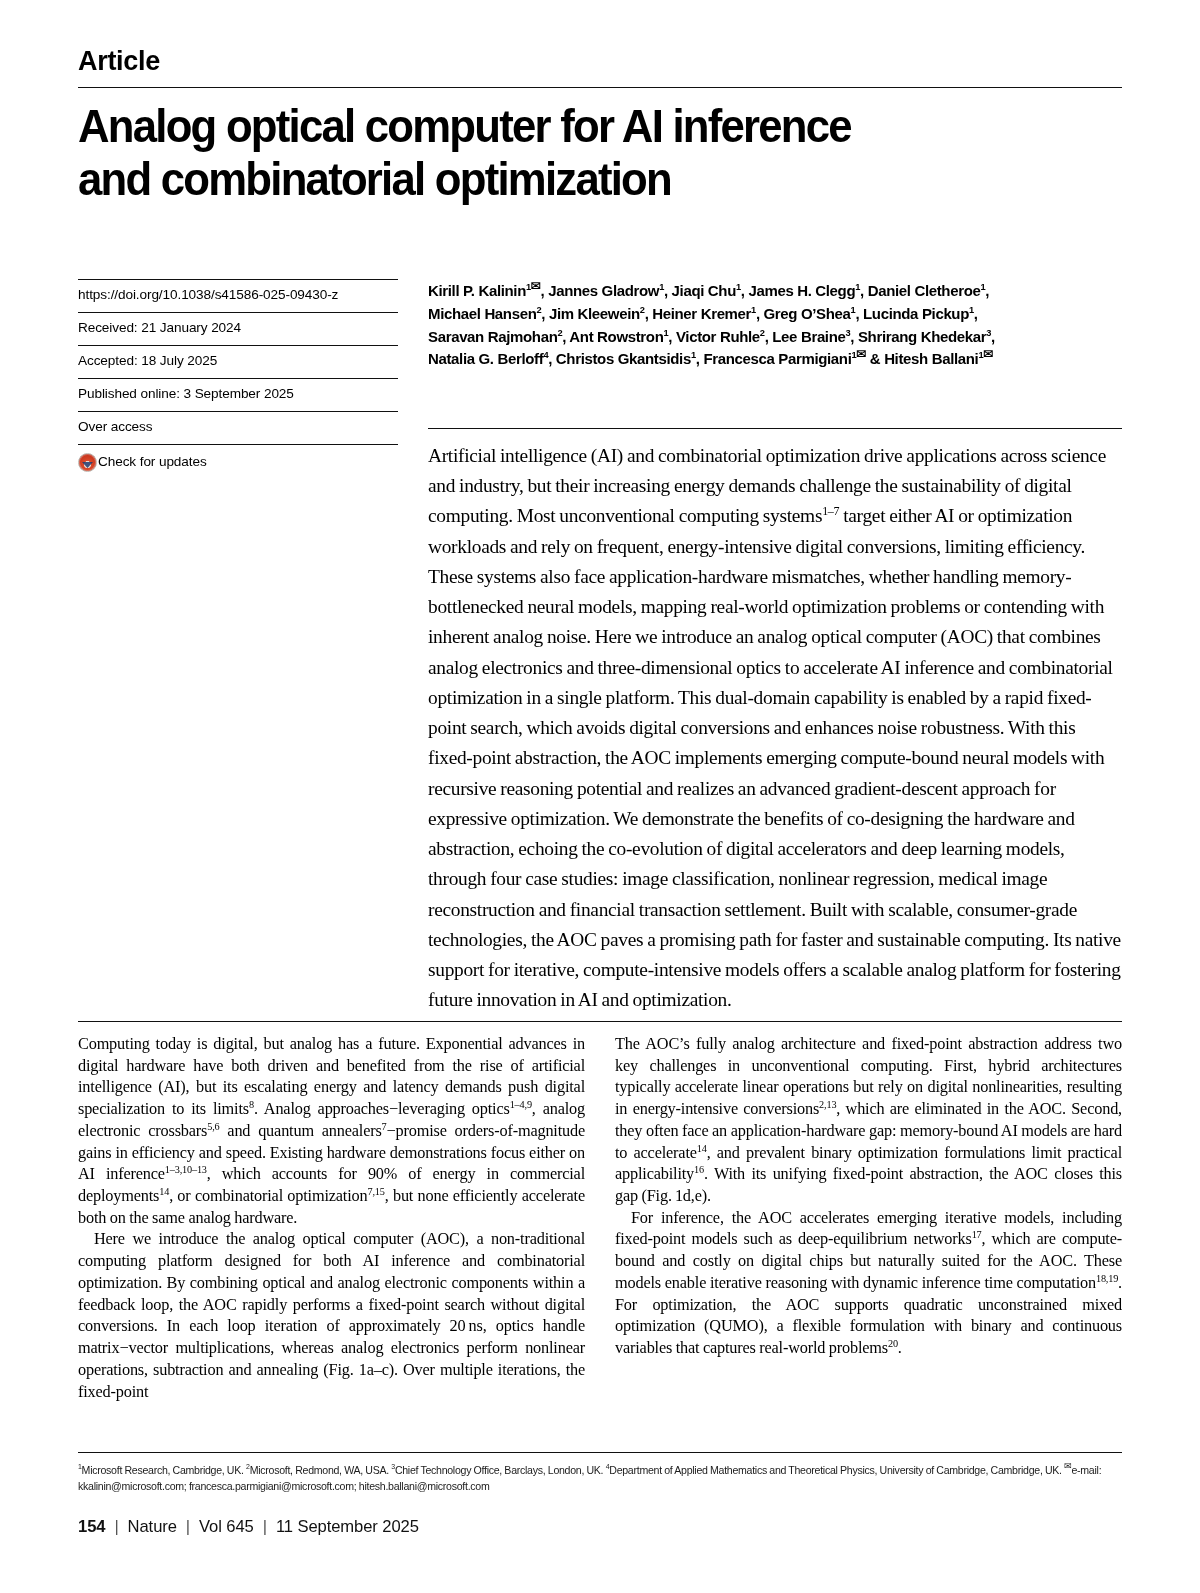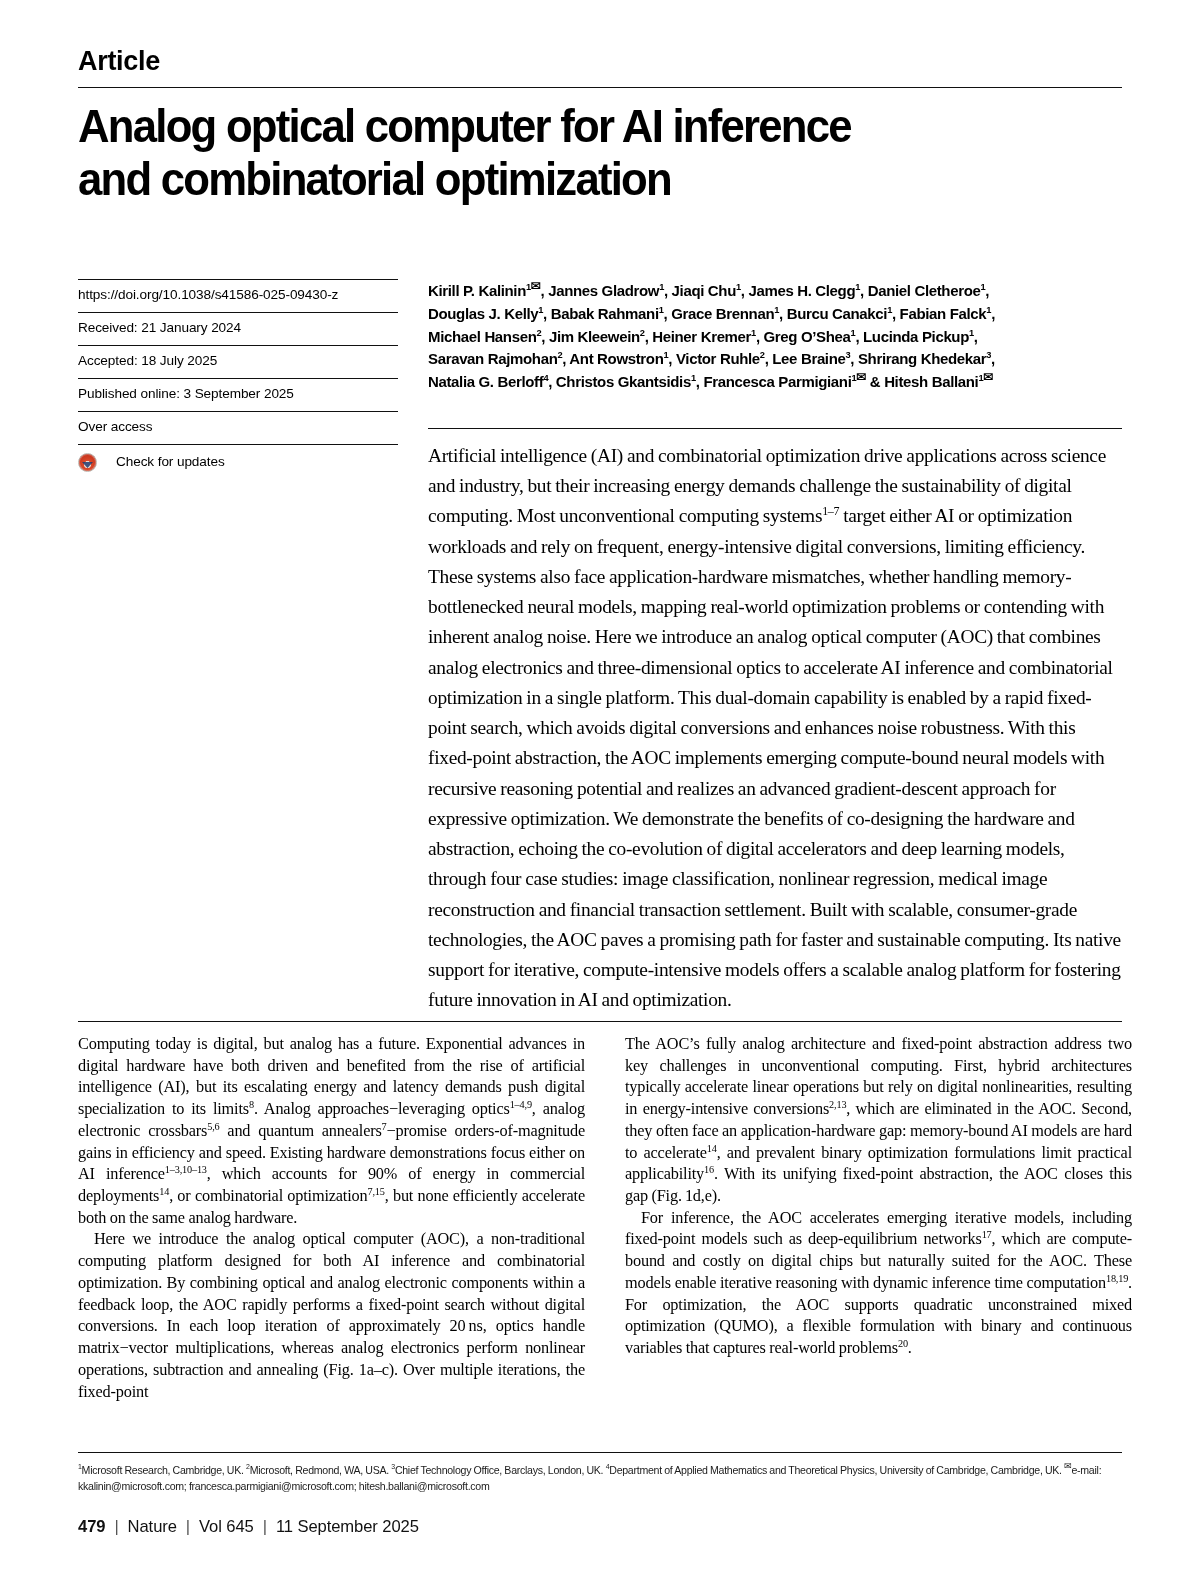--- a/index.html
+++ b/index.html
@@ -73,21 +73,21 @@
     border-top: 1px solid #111;
     padding: 7px 0 8px 0;
     font-weight: 500;
   }
   .meta-row:first-child { border-top: 1px solid #111; }
   .meta-check {
     border-top: 1px solid #111;
     padding: 8px 0 0 0;
     display: flex;
     align-items: center;
-    gap: 19px;
+    gap: 1px;
   }
   .cfu-icon {
     width: 17px;
     height: 17px;
     border-radius: 50%;
     background: radial-gradient(circle at 50% 62%, #e8ded6 0%, #e8ded6 26%, #d94a2b 27%, #c8341c 70%, #8f2415 100%);
     border: 1px solid #bdb6b0;
     box-shadow: inset 0 0 0 1px rgba(255,255,255,0.25);
     position: relative;
     flex: 0 0 17px;
@@ -139,21 +139,21 @@
 
   
   .bodywrap {
     position: absolute;
     left: 78px;
     top: 1021px;
     width: 1044px;
     border-top: 1.2px solid #111;
     padding-top: 11px;
     display: flex;
-    gap: 40px;
+    gap: 30px;
   }
   .col {
     width: 507px;
     flex: 0 0 507px;
     font-family: "Liberation Serif", serif;
     font-size: 16.3px;
     line-height: 1.333;
     text-align: justify;
     letter-spacing: -0.18px;
     word-spacing: -0.35px;
@@ -218,21 +218,20 @@
       <div class="meta-row">Published online: 3 September 2025</div>
       <div class="meta-row">Over access</div>
       <div class="meta-check">
         <span class="cfu-icon"></span>
         <span class="cfu-label">Check for updates</span>
       </div>
     </div>
 
     <div class="authors">
       <div>Kirill P. Kalinin<sup>1</sup><span class="env">✉</span>, Jannes Gladrow<sup>1</sup>, Jiaqi Chu<sup>1</sup>, James H. Clegg<sup>1</sup>, Daniel Cletheroe<sup>1</sup>,</div>
-      <div>Douglas J. Kelly<sup>1</sup>, Babak Rahmani<sup>1</sup>, Grace Brennan<sup>1</sup>, Burcu Canakci<sup>1</sup>, Fabian Falck<sup>1</sup>,</div>
       <div>Michael Hansen<sup>2</sup>, Jim Kleewein<sup>2</sup>, Heiner Kremer<sup>1</sup>, Greg O’Shea<sup>1</sup>, Lucinda Pickup<sup>1</sup>,</div>
       <div>Saravan Rajmohan<sup>2</sup>, Ant Rowstron<sup>1</sup>, Victor Ruhle<sup>2</sup>, Lee Braine<sup>3</sup>, Shrirang Khedekar<sup>3</sup>,</div>
       <div>Natalia G. Berloff<sup>4</sup>, Christos Gkantsidis<sup>1</sup>, Francesca Parmigiani<sup>1</sup><span class="env">✉</span> &amp; Hitesh Ballani<sup>1</sup><span class="env">✉</span></div>
     </div>
 
   </div>
 
   <div class="abstract">Artificial intelligence (AI) and combinatorial optimization drive applications across science and industry, but their increasing energy demands challenge the sustainability of digital computing. Most unconventional computing systems<sup>1–7</sup> target either AI or optimization workloads and rely on frequent, energy-intensive digital conversions, limiting efficiency. These systems also face application-hardware mismatches, whether handling memory-bottlenecked neural models, mapping real-world optimization problems or contending with inherent analog noise. Here we introduce an analog optical computer (AOC) that combines analog electronics and three-dimensional optics to accelerate AI inference and combinatorial optimization in a single platform. This dual-domain capability is enabled by a rapid fixed-point search, which avoids digital conversions and enhances noise robustness. With this fixed-point abstraction, the AOC implements emerging compute-bound neural models with recursive reasoning potential and realizes an advanced gradient-descent approach for expressive optimization. We demonstrate the benefits of co-designing the hardware and abstraction, echoing the co-evolution of digital accelerators and deep learning models, through four case studies: image classification, nonlinear regression, medical image reconstruction and financial transaction settlement. Built with scalable, consumer-grade technologies, the AOC paves a promising path for faster and sustainable computing. Its native support for iterative, compute-intensive models offers a scalable analog platform for fostering future innovation in AI and optimization.</div>
 
   <div class="bodywrap">
@@ -242,21 +241,21 @@
     </div>
     <div class="col">
       <p>The AOC’s fully analog architecture and fixed-point abstraction address two key challenges in unconventional computing. First, hybrid architectures typically accelerate linear operations but rely on digital nonlinearities, resulting in energy-intensive conversions<sup>2,13</sup>, which are eliminated in the AOC. Second, they often face an application-hardware gap: memory-bound AI models are hard to accelerate<sup>14</sup>, and prevalent binary optimization formulations limit practical applicability<sup>16</sup>. With its unifying fixed-point abstraction, the AOC closes this gap (Fig. 1d,e).</p>
       <p>For inference, the AOC accelerates emerging iterative models, including fixed-point models such as deep-equilibrium networks<sup>17</sup>, which are compute-bound and costly on digital chips but naturally suited for the AOC. These models enable iterative reasoning with dynamic inference time computation<sup>18,19</sup>. For optimization, the AOC supports quadratic unconstrained mixed optimization (QUMO), a flexible formulation with binary and continuous variables that captures real-world problems<sup>20</sup>.</p>
     </div>
   </div>
 
   <div class="affil"><sup>1</sup>Microsoft Research, Cambridge, UK. <sup>2</sup>Microsoft, Redmond, WA, USA. <sup>3</sup>Chief Technology Office, Barclays, London, UK. <sup>4</sup>Department of Applied Mathematics and Theoretical Physics, University of Cambridge, Cambridge, UK. <span class="env">✉</span>e-mail: kkalinin@microsoft.com; francesca.parmigiani@microsoft.com; hitesh.ballani@microsoft.com</div>
 
   <div class="footer">
-    <span class="pg">479</span>
+    <span class="pg">154</span>
     <span class="sep">|</span>
     <span>Nature</span>
     <span class="sep">|</span>
     <span>Vol 645</span>
     <span class="sep">|</span>
     <span>11 September 2025</span>
   </div>
 
 </div>
 

